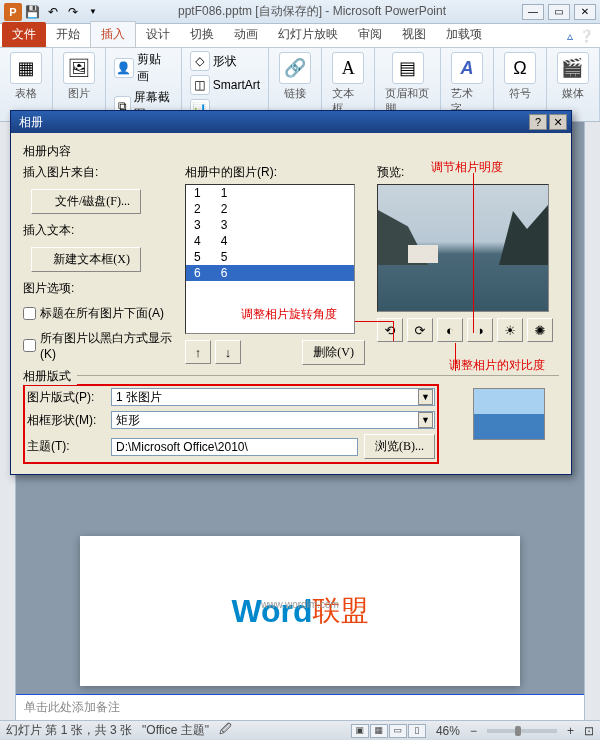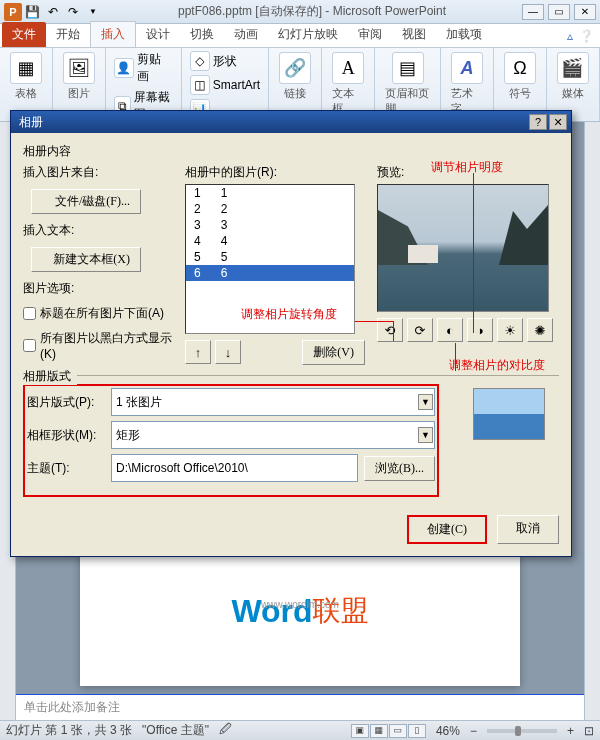--- a/index.html
+++ b/index.html
@@ -62,21 +62,21 @@
 .mountain2{position:absolute;left:0;top:25px;width:50px;height:55px;background:#3a4848;clip-path:polygon(0 0,60% 30%,100% 100%,0 100%)}
 .house{position:absolute;left:30px;bottom:48px;width:30px;height:18px;background:#e8e4dc}
 .tool-row{display:flex;gap:4px;margin-top:6px}
 .tbtn{width:26px;height:24px;background:#ece9d8;border:1px solid #888;border-top-color:#fff;border-left-color:#fff;display:flex;align-items:center;justify-content:center;font-size:13px}
 .chk{display:flex;align-items:center;gap:4px;font-family:"SimSun";font-size:12px}
 .chk input{margin:0}
 .fieldset-line{border-top:1px solid #aca899;margin:10px 0 8px;position:relative}
 .fieldset-line .leg{position:absolute;top:-8px;left:0;background:#ece9d8;padding-right:6px;font-size:12px}
 .form-row{display:flex;align-items:center;gap:6px;margin-bottom:5px;font-family:"SimSun"}
 .form-row .flbl{width:78px;font-size:12px}
-.combo{flex:1;height:28px;background:#fff;border:1px solid #7f9db9;display:flex;align-items:center;padding:0 4px;font-size:12px;justify-content:space-between;font-family:"SimSun"}
+.combo{flex:1;height:18px;background:#fff;border:1px solid #7f9db9;display:flex;align-items:center;padding:0 4px;font-size:12px;justify-content:space-between;font-family:"SimSun"}
 .combo .arr{width:15px;height:16px;background:#ece9d8;border:1px solid #888;text-align:center;line-height:14px;font-size:9px;margin-right:-3px}
 .red-box{border:2px solid #e00000;padding:2px}
 .annotation{position:absolute;color:#e00000;font-size:12px;font-family:Liberation Serif, serif}
 .red-line{position:absolute;background:#e00000}
 .thumb-preview{width:72px;height:52px;border:1px solid #888;background:linear-gradient(#a8d0f0 50%,#4080c0 50%);margin:4px auto}
 .dlg-footer{display:flex;justify-content:flex-end;gap:10px;padding:8px 12px 12px}
 </style>
 </head>
 <body>
 
@@ -302,36 +302,32 @@
               <span class="arr">▼</span>
             </div>
         </div>
         <div class="form-row">
           <span class="flbl">相框形状(M):</span>
           <div class="combo">
               <span>矩形</span>
               <span class="arr">▼</span>
             </div>
         </div>
-        <div class="form-row" style="margin-bottom:11px">
+        <div class="form-row" style="margin-bottom:1px">
           <span class="flbl">主题(T):</span>
           <div class="combo" style="flex:1">
               <span>D:\Microsoft Office\2010\</span>
             </div>
           <span class="dlg-btn">浏览(B)...</span>
         </div>
       </div>
       <div style="width:100px">
         <div class="thumb-preview"></div>
       </div>
     </div>
-  </div>
-  <div class="dlg-footer">
-    <span class="dlg-btn red-box" style="padding:4px 18px">创建(C)</span>
-    <span class="dlg-btn" style="padding:4px 18px">取消</span>
   </div>
 
   <div class="annotation" style="top:48px;left:420px">调节相片明度</div>
   <div class="red-line" style="top:62px;left:462px;width:1px;height:160px"></div>
   <div class="annotation" style="top:195px;left:230px">调整相片旋转角度</div>
   <div class="red-line" style="top:210px;left:344px;width:38px;height:1px"></div>
   <div class="red-line" style="top:210px;left:382px;width:1px;height:20px"></div>
   <div class="annotation" style="top:246px;left:438px">调整相片的对比度</div>
   <div class="red-line" style="top:232px;left:444px;width:1px;height:28px"></div>
 </div>

